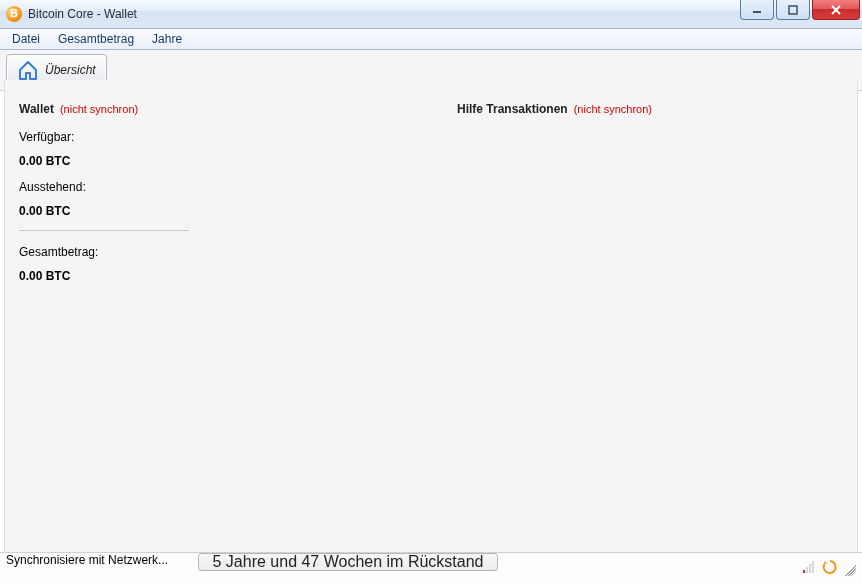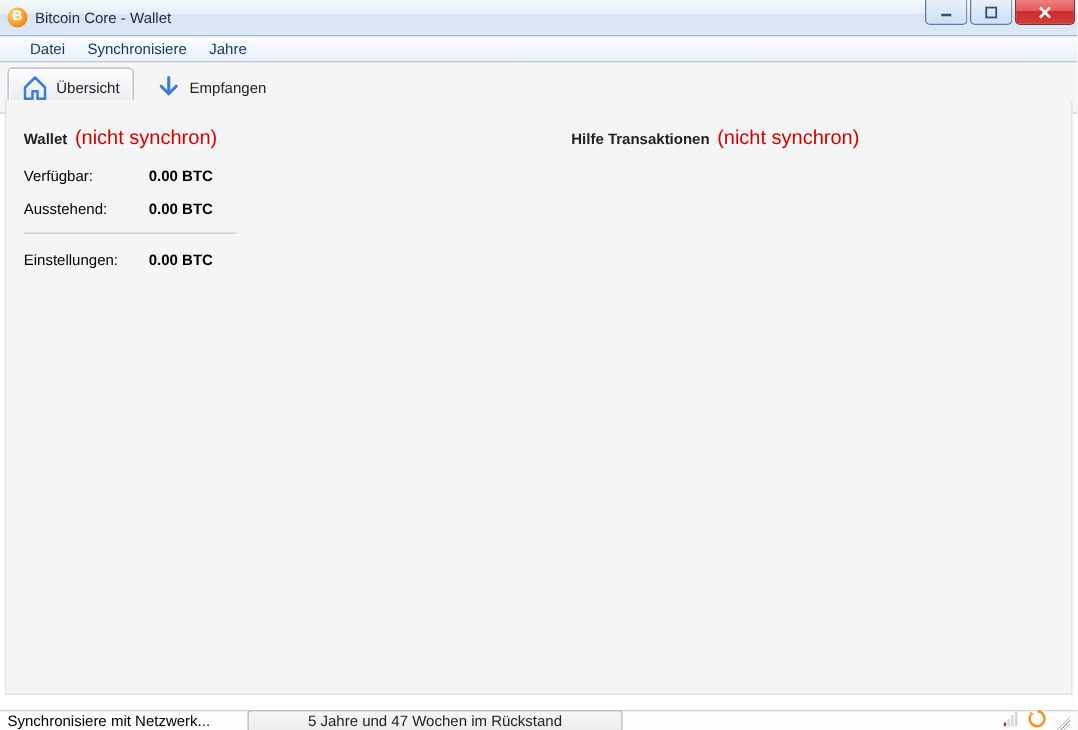--- a/index.html
+++ b/index.html
@@ -56,40 +56,41 @@
     border-color:#9d2222;
   }
   .win-btn svg { display:block; }
 
   
   .menubar {
     height: 21px;
     background: linear-gradient(to bottom,#fafcff,#e9f0fa);
     border-bottom: 1px solid #a7b9d1;
     display:flex; align-items:center;
-    padding-left: 16px;
+    padding-left: 4px;
     gap: 2px;
   }
   .menubar .menu-item {
     padding: 2px 8px;
     color: #14375e;
   }
   
   .toolbar {
     padding: 4px 6px;
     background: #f5f5f5;
     border-bottom: 1px solid #d1d1d1;
     display:flex; align-items:center; gap:6px;
   }
   .tool-btn {
     display:flex; align-items:center; gap:6px;
     padding: 4px 10px;
     border-radius: 4px;
     color: #222;
     border:1px solid transparent;
+    font-style:italic;
   }
   .tool-btn.active {
     background: linear-gradient(to bottom,#fdfdfd,#e6e9ee);
     border:1px solid #a9b8cc;
     box-shadow: inset 0 0 0 1px #fff;
   }
   .tool-btn .ico { width:22px; height:22px; display:flex; align-items:center; justify-content:center; }
 
   
   .content {
@@ -102,53 +103,54 @@
     display:flex;
     padding: 22px 14px;
     gap: 52px;
   }
   .col { flex:1; }
   .section-header {
     display:flex; align-items:baseline; gap:6px;
     margin-bottom: 14px;
   }
   .section-header .h { font-weight:bold; color:#222; }
-  .outofsync { color:#d40000; font-size:16px; }
+  .outofsync { color:#d40000; font-size:11px; }
   .balance-row {
     display:flex; gap: 10px;
     margin-bottom: 12px;
+    flex-direction: column;
   }
   .balance-row .lbl { width: 90px; }
   .balance-row .val { font-weight:bold; }
   .divider {
     border-top:1px solid #c9c9c9; width:170px;
     margin: 10px 0 14px;
   }
 
   
   .statusbar {
     position:absolute; left:0; right:0; bottom:0;
-    height:16px;
+    height:32px;
     background: #fdfdfd;
     border-top:1px solid #d1d1d1;
-    display:flex; align-items:center;
+    display:flex; 
     font-size:12px;
   }
   .statusbar .sync-text { padding: 0 6px; width:198px; }
   .statusbar .progress-wrap {
     flex:0 0 300px;
     height:18px;
     border:1px solid #b7b7b7;
     border-radius:3px;
     background: linear-gradient(to bottom,#f6f6f6,#ececec);
     position:relative;
     display:flex; align-items:center; justify-content:center;
   }
   .statusbar .progress-text {
-    position:relative; z-index:2; font-size:12px; color:#222;
+    position:relative; z-index:2; font-size:16px; color:#222;
   }
   .statusbar .spacer { flex:1; }
   .statusbar .tray {
     display:flex; align-items:center; gap:4px;
     padding-right:6px;
   }
   .sizegrip {
     width:14px; height:14px;
     background:
       linear-gradient(135deg, transparent 60%, #b0b0b0 60%, #b0b0b0 65%, transparent 65%),
@@ -177,61 +179,53 @@
       <svg width="12" height="10">
           <line x1="2" y1="1" x2="10" y2="9" stroke="#fff" stroke-width="2"></line>
           <line x1="10" y1="1" x2="2" y2="9" stroke="#fff" stroke-width="2"></line>
         </svg>
     </div>
   </div>
 </div>
 
 <div class="menubar">
   <div class="menu-item">Datei</div>
-  <div class="menu-item">Synchronisiere</div>
+  <div class="menu-item">Gesamtbetrag</div>
   <div class="menu-item">Jahre</div>
 </div>
 
 <div class="toolbar">
   <div class="tool-btn active">
     <span class="ico">
       <svg width="22" height="22" viewBox="0 0 22 22">
           <path d="M3 11 L11 3 L19 11 L19 20 L13 20 L13 14 L9 14 L9 20 L3 20 Z" fill="none" stroke="#3b7dd8" stroke-width="2" stroke-linejoin="round"></path>
         </svg>
     </span>
     <span>Übersicht</span>
-  </div>
-  <div class="tool-btn">
-    <span class="ico">
-      <svg width="22" height="22" viewBox="0 0 22 22">
-          <path d="M11 3 L11 14 M5 10 L11 16 L17 10" fill="none" stroke="#3b7dd8" stroke-width="2.5" stroke-linecap="round" stroke-linejoin="round"></path>
-        </svg>
-    </span>
-    <span>Empfangen</span>
   </div>
 </div>
 
 <div class="content">
   <div class="overview">
     <div class="col">
       <div class="section-header">
         <span class="h">Wallet</span>
         <span class="outofsync">(nicht synchron)</span>
       </div>
       <div class="balance-row">
         <span class="lbl">Verfügbar:</span>
         <span class="val">0.00 BTC</span>
       </div>
       <div class="balance-row">
         <span class="lbl">Ausstehend:</span>
         <span class="val">0.00 BTC</span>
       </div>
       <div class="divider"></div>
       <div class="balance-row">
-        <span class="lbl">Einstellungen:</span>
+        <span class="lbl">Gesamtbetrag:</span>
         <span class="val">0.00 BTC</span>
       </div>
     </div>
     <div class="col">
       <div class="section-header">
         <span class="h">Hilfe Transaktionen</span>
         <span class="outofsync">(nicht synchron)</span>
       </div>
     </div>
   </div>

